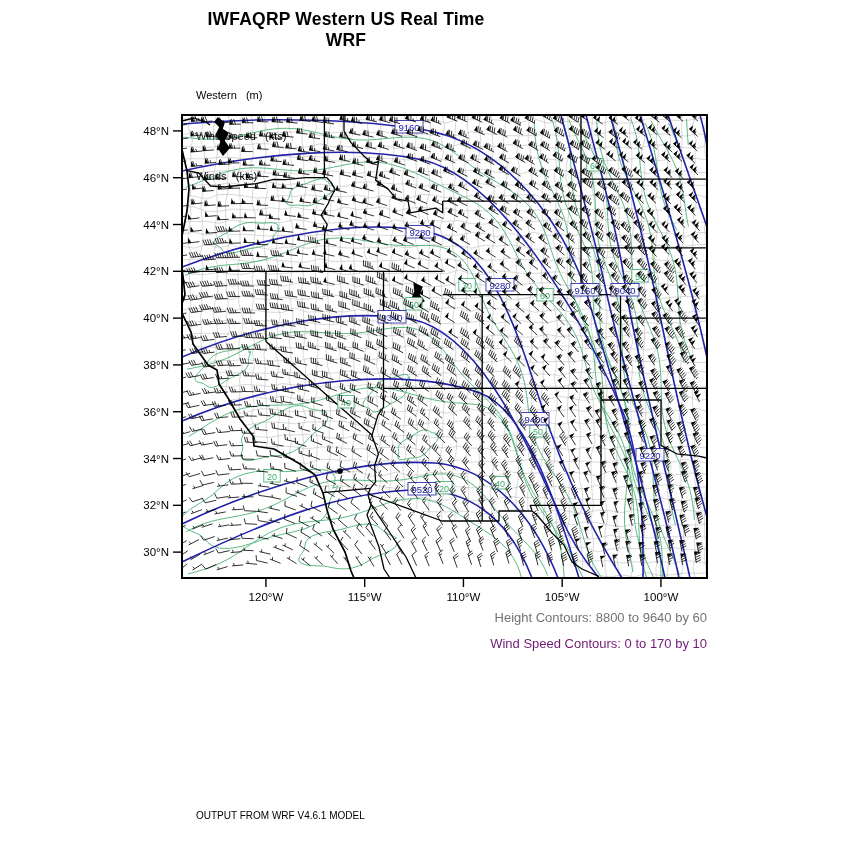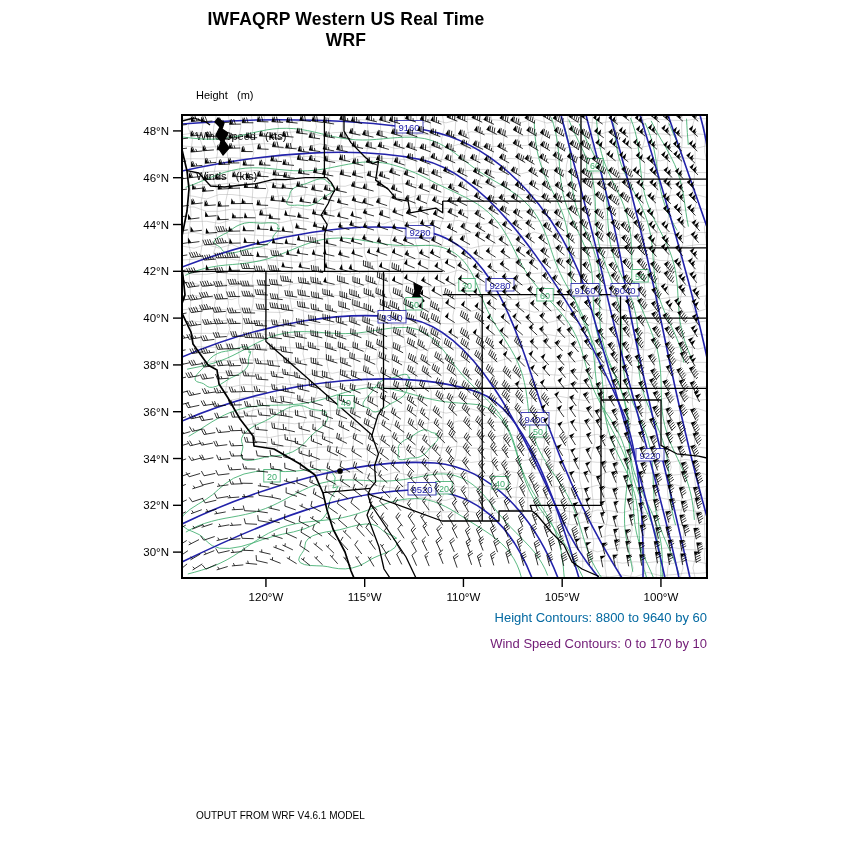--- a/index.html
+++ b/index.html
@@ -15,21 +15,21 @@
   .note2{top:636px;}
   .footer{left:196px;top:809px;font-size:10px;line-height:13.5px;}
   svg text{font-family:"Liberation Sans", sans-serif;}
 </style>
 </head>
 <body>
 
 <div id="stage">
   <div class="abs title">IWFAQRP Western US Real Time WRF</div>
   <div class="abs legend">
-    <div>Height   (m)</div>
+    <div>Western   (m)</div>
     <div>Wind Speed   (kts)</div>
     <div>Winds   (kts)</div>
   </div>
 
   <svg id="map" class="abs" style="left:140px;top:100px;" width="600" height="505" viewBox="0 0 600 505">
       <defs>
         <clipPath id="mapclip">
           <rect x="0" y="0" width="525" height="463"></rect>
         </clipPath>
         <clipPath id="landclip">
@@ -268,19 +268,19 @@
           <line x1="281.4375" y1="463" x2="281.4375" y2="472" stroke="#000" stroke-width="1.4"></line>
           <text x="281.4375" y="486" text-anchor="middle" font-size="11.5">110°W</text>
           <line x1="380.1875" y1="463" x2="380.1875" y2="472" stroke="#000" stroke-width="1.4"></line>
           <text x="380.1875" y="486" text-anchor="middle" font-size="11.5">105°W</text>
           <line x1="478.9375" y1="463" x2="478.9375" y2="472" stroke="#000" stroke-width="1.4"></line>
           <text x="478.9375" y="486" text-anchor="middle" font-size="11.5">100°W</text>
         </g>
       </g>
     </svg>
 
-  <div class="abs note note1" id="noteH" style="color: #0369a1;">Height Contours: 8800 to 9640 by 60</div>
+  <div class="abs note note1" id="noteH" style="color: #737373;">Height Contours: 8800 to 9640 by 60</div>
   <div class="abs note note2" id="noteW" style="color: #701a75;">Wind Speed Contours: 0 to 170 by 10</div>
 
   <div class="abs footer">
     <div>OUTPUT FROM WRF V4.6.1 MODEL</div>
   </div>
 </div>
 
 </body></html>

